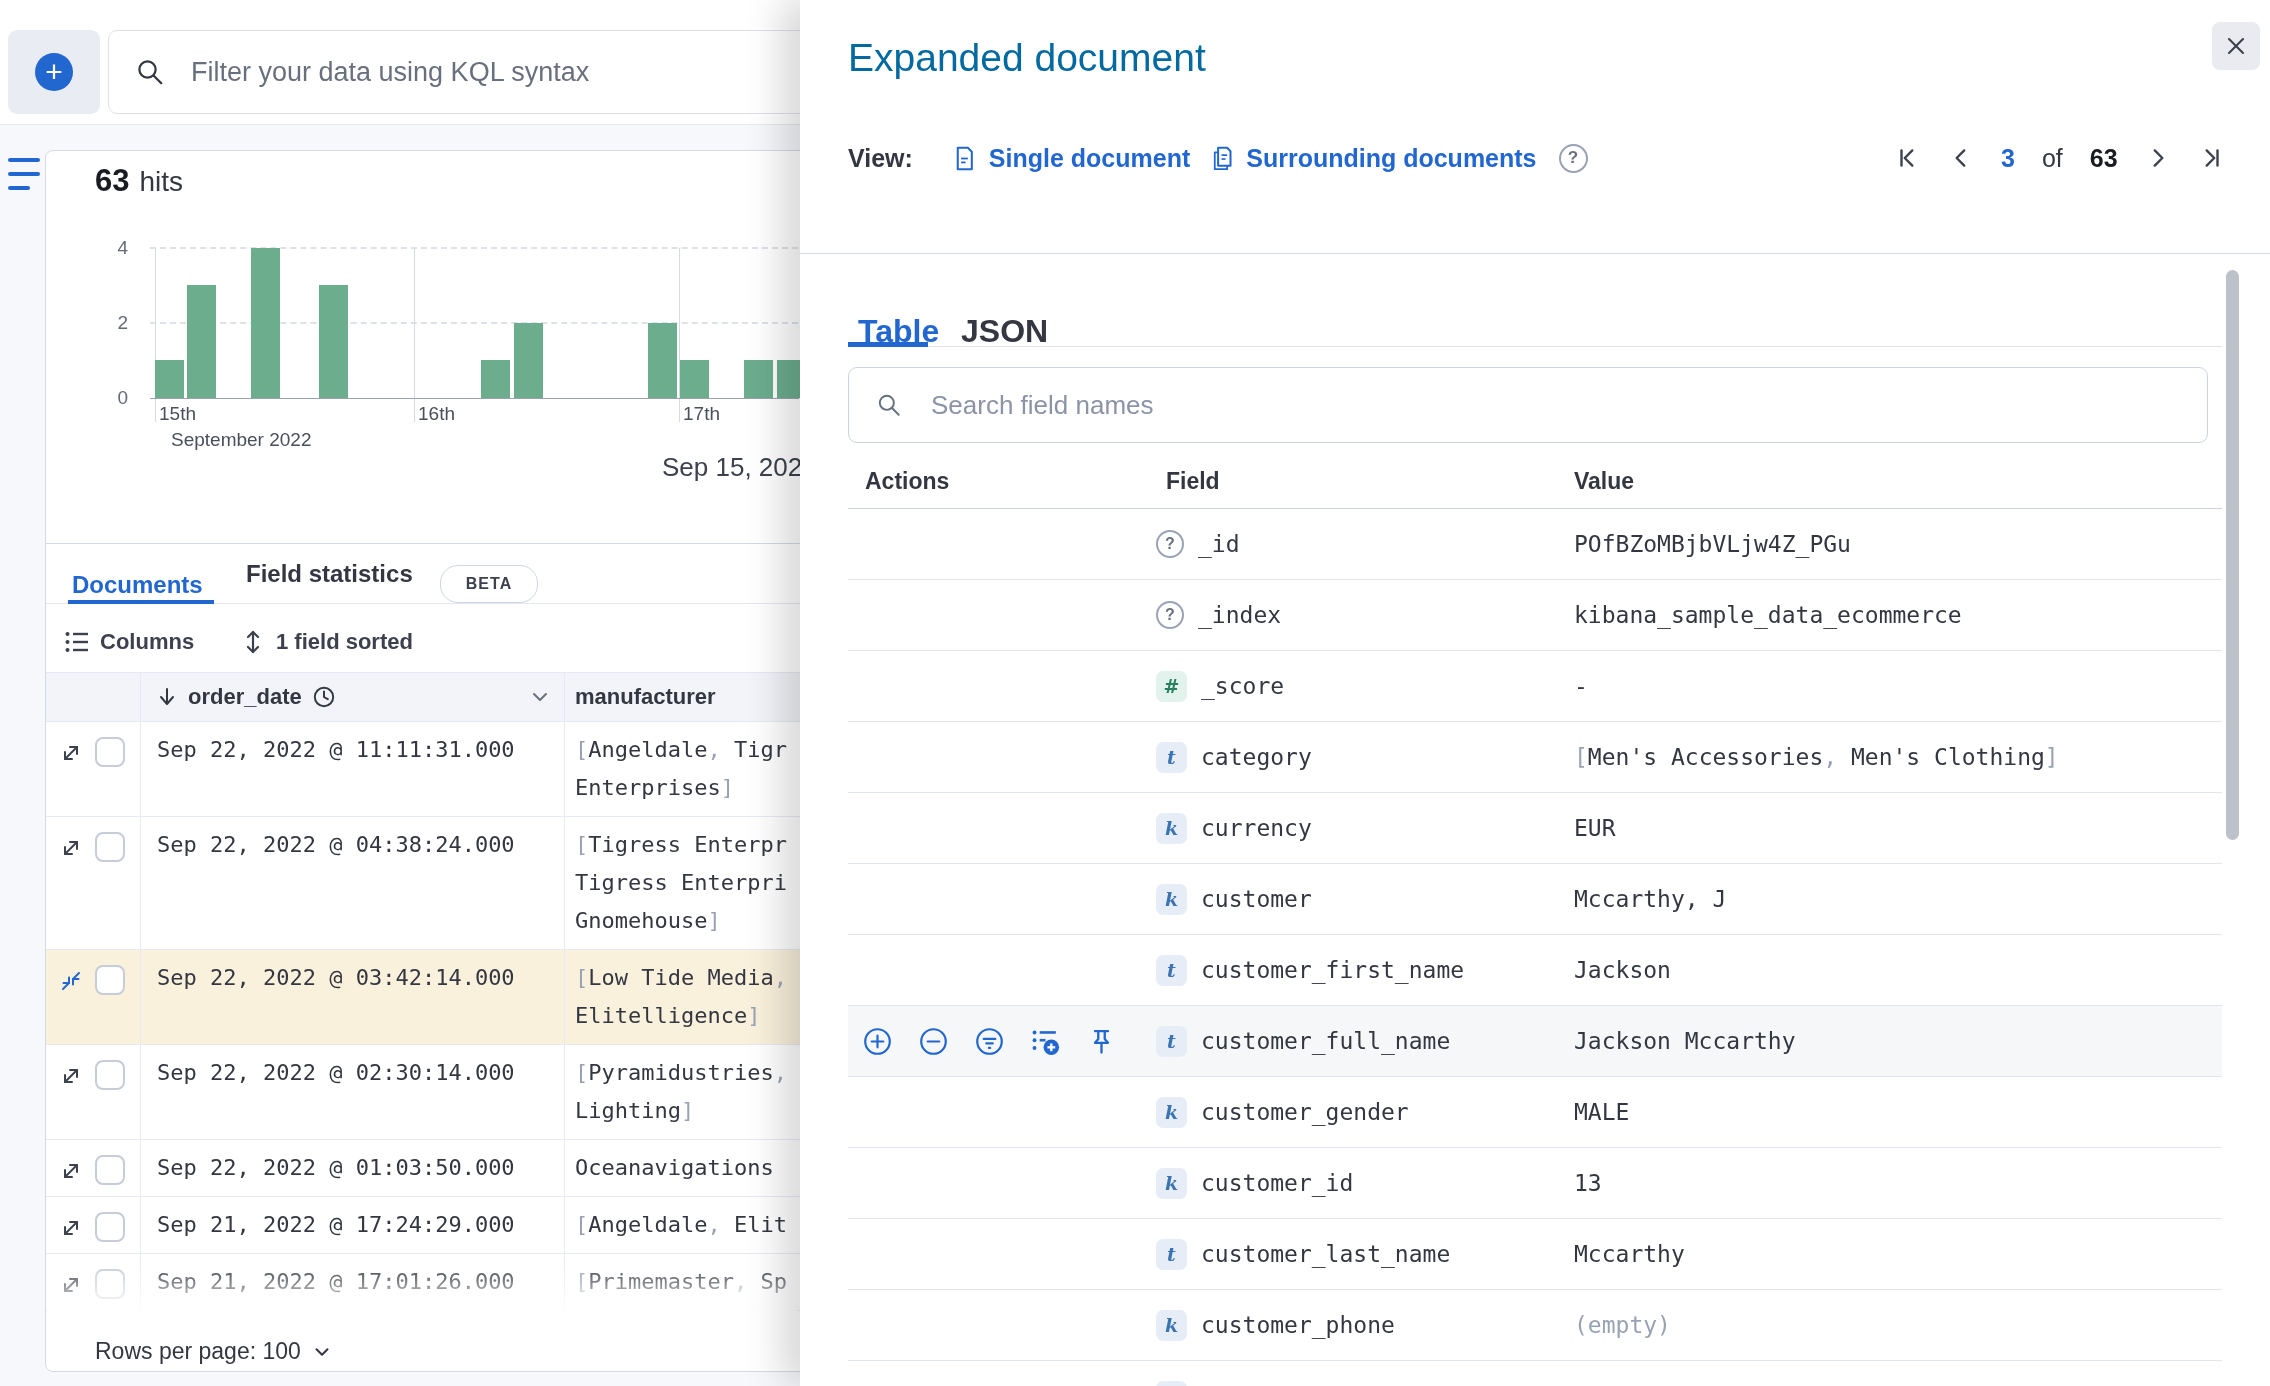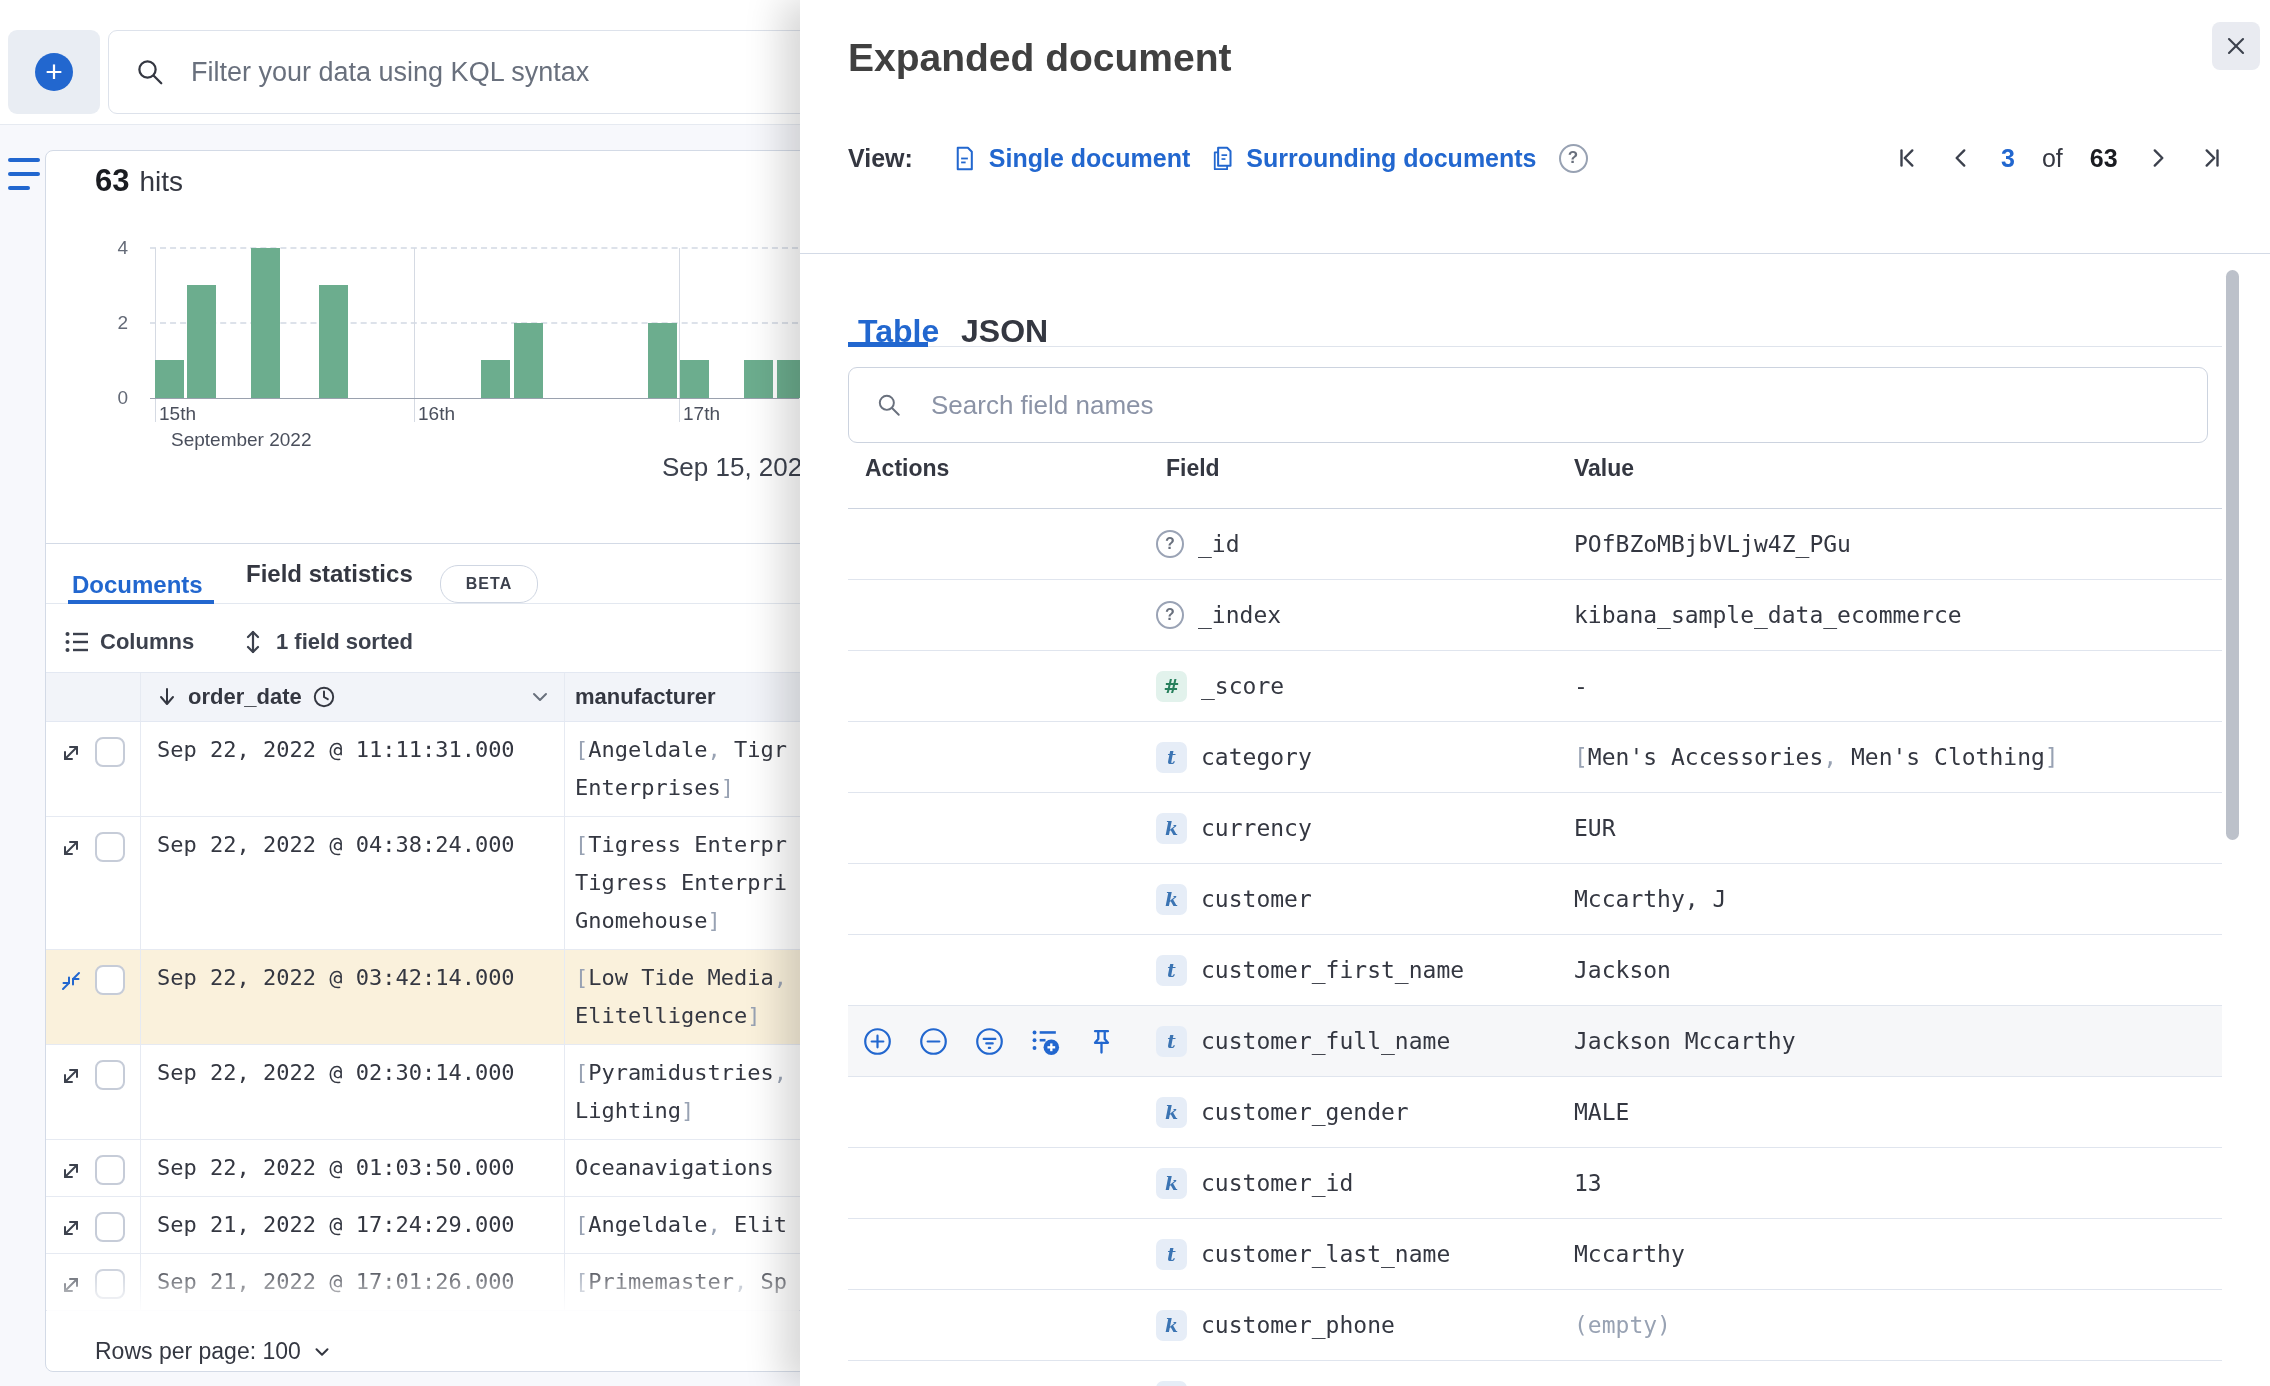--- a/index.html
+++ b/index.html
@@ -83,21 +83,21 @@
   .fade{left:47px;top:1262px;width:752px;height:70px;
         background:linear-gradient(to bottom,rgba(255,255,255,0),#fff 75%);}
   .gfoot{left:47px;top:1332px;width:2220px;height:39px;background:#fff;border-radius:0 0 8px 8px;
          display:flex;align-items:center;padding-left:48px;gap:10px;font-size:23px;color:#343741;}
 
   
   .flyout{left:800px;top:0;width:1470px;height:1386px;background:#fff;
           box-shadow:-18px 0 36px rgba(0,0,0,0.16);}
   .closebtn{left:2212px;top:22px;width:48px;height:48px;background:#e9ebf1;border-radius:8px;
             display:flex;align-items:center;justify-content:center;cursor:pointer;}
-  .ftitle{left:848px;top:36px;font-size:39px;font-weight:700;color:#404040;}
+  .ftitle{left:848px;top:36px;font-size:39px;font-weight:400;color:#0369a1;}
   .viewrow{left:848px;top:134px;height:48px;display:flex;align-items:center;gap:18px;font-size:25px;}
   .viewrow .vl{font-weight:700;color:#343741;margin-right:20px;}
   .flink{display:flex;align-items:center;gap:11px;color:#2267cf;font-weight:600;cursor:pointer;}
   .helpc{width:29px;height:29px;border:2px solid #98a2b3;border-radius:50%;color:#69707d;
          font-size:17px;font-weight:700;display:flex;align-items:center;justify-content:center;
          box-sizing:border-box;margin-left:4px;cursor:pointer;}
   .pager{left:1895px;top:134px;height:48px;display:flex;align-items:center;gap:27px;font-size:25px;}
   .pager .cur{color:#2267cf;font-weight:700;}
   .pager .of{color:#343741;}
   .pager .tot{color:#1a1c21;font-weight:700;}
@@ -108,21 +108,21 @@
   .ftabul{left:848px;top:342px;width:80px;height:5px;background:#2267cf;}
   .ftabline{left:848px;top:346px;width:1374px;height:1px;background:#dfe4ec;}
 
   .fsearch{left:848px;top:367px;width:1360px;height:76px;border:1px solid #ccd3df;border-radius:9px;
            background:#fff;display:flex;align-items:center;padding-left:27px;box-sizing:border-box;}
   .fsearch input{border:none;outline:none;background:transparent;font-family:inherit;
            font-size:26px;color:#343741;width:1200px;margin-left:27px;}
   .fsearch input::placeholder{color:#8b93a6;}
 
   .ftable{left:848px;top:455px;width:1374px;}
-  .fhrow{display:flex;height:53px;border-bottom:1px solid #ccd3df;
+  .fhrow{display:flex;height:53px;align-items:center;border-bottom:1px solid #ccd3df;
          font-size:23px;font-weight:700;color:#343741;}
   .fh1{width:308px;padding-left:17px;box-sizing:border-box;}
   .fh2{width:409px;padding-left:10px;box-sizing:border-box;}
   .fh3{flex:1;padding-left:9px;box-sizing:border-box;}
   .frow{display:flex;height:70px;align-items:center;border-bottom:1px solid #e0e5ee;}
   .frow.hov{background:#f6f7f9;}
   .facts{width:308px;box-sizing:border-box;padding-left:14px;display:none;gap:25px;align-items:center;}
   .frow.hov .facts{display:flex;}
   .facts-ph{width:308px;}
   .ffield{width:409px;box-sizing:border-box;display:flex;align-items:center;gap:14px;}

